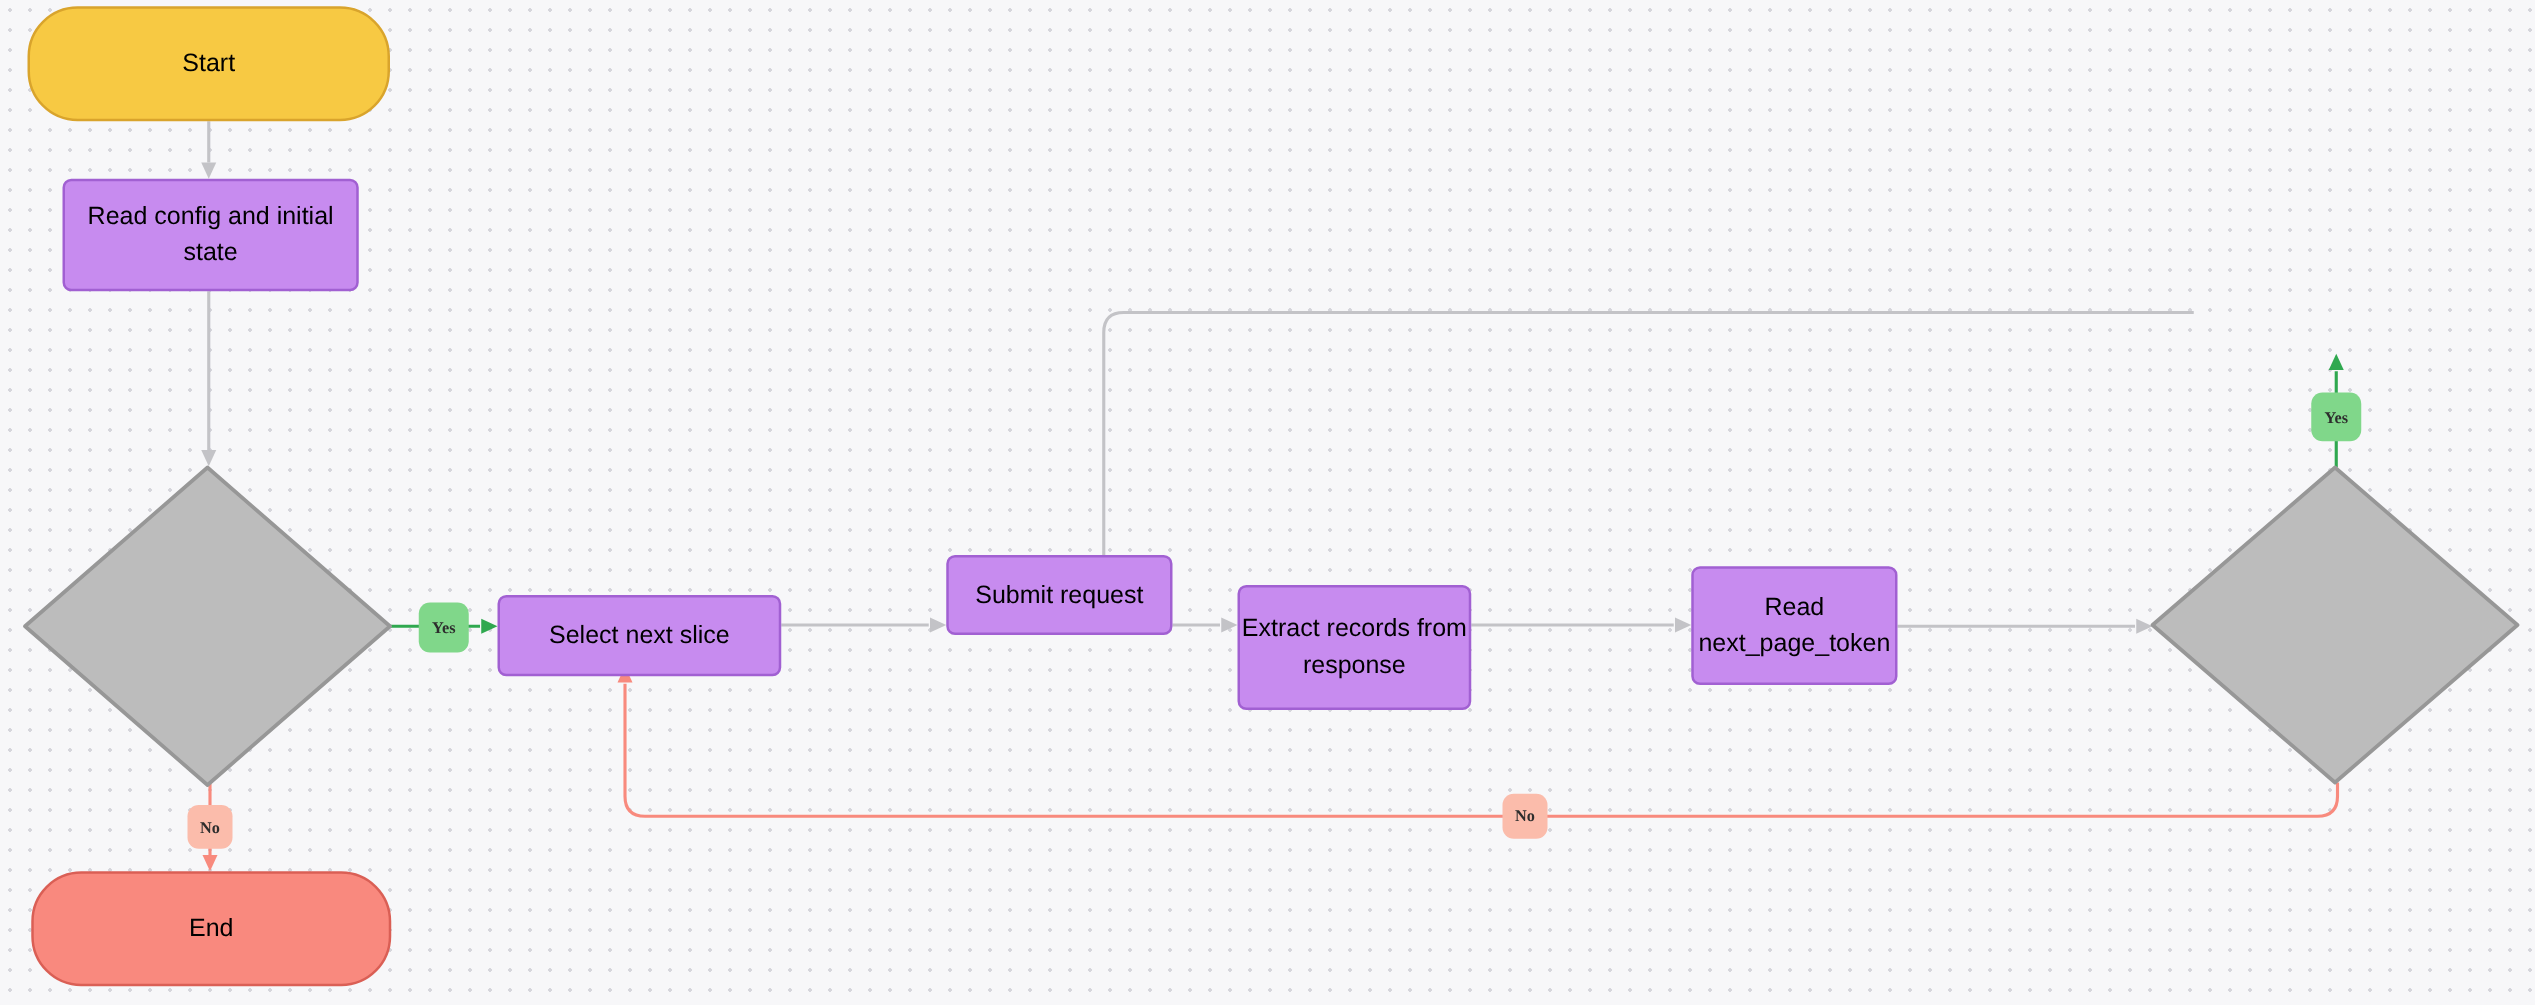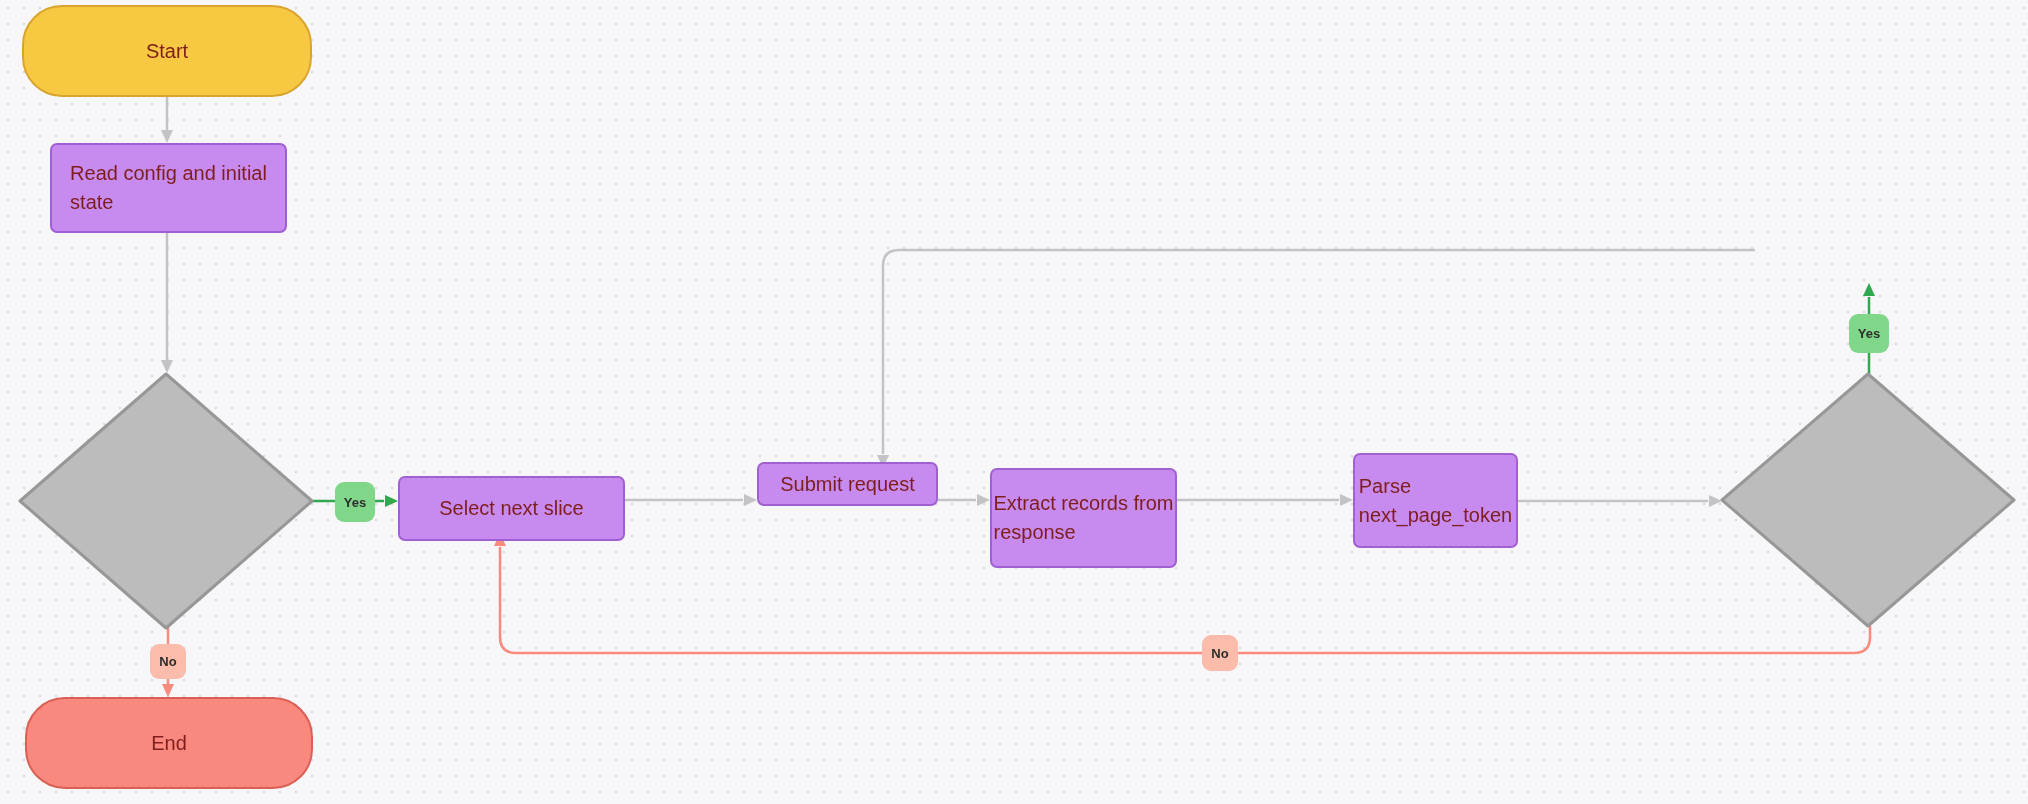--- a/index.html
+++ b/index.html
@@ -1,26 +1,26 @@
 <!DOCTYPE html>
 <html><head>
 <meta charset="utf-8">
 <style>
   html,body{margin:0;padding:0;background:#f7f7f9;}
   #stage{position:relative;overflow:hidden;font-family:"Liberation Sans",sans-serif;}
   #edge-layer{position:absolute;left:0;top:0;}
   .layer{position:absolute;left:0;top:0;width:100%;height:100%;}
   .node{position:absolute;box-sizing:border-box;display:flex;align-items:center;justify-content:center;
-        white-space:pre-line;font-size:20px;line-height:1.45;color:#7f1d1d;font-weight:500;}
+        text-align:center;white-space:pre-line;font-size:20px;line-height:1.45;color:#000000;font-weight:500;}
   .node.rect{border-radius:7px;}
   .node.stadium{border-radius:40px;}
   .dlabel{position:absolute;display:flex;align-items:center;justify-content:center;text-align:center;
           white-space:pre-line;font-size:20px;line-height:1.45;color:#2d2d2d;font-weight:500;}
   .badge{position:absolute;box-sizing:border-box;display:flex;align-items:center;justify-content:center;
-         font-size:13px;font-weight:700;border-radius:9px;color:#2d2d2d;}
+         font-size:13px;font-weight:700;border-radius:9px;color:#2d2d2d;font-family:Liberation Serif, serif;}
 </style>
 </head>
 <body>
 
 <div id="stage" style="width: 2028px; height: 804px; background: radial-gradient(circle, rgb(214, 214, 220) 1.3px, transparent 1.4px) 0px 0px / 16px 16px, rgb(247, 247, 249);">
   <svg id="edge-layer" xmlns="http://www.w3.org/2000/svg" width="2028" height="804" viewBox="0 0 2028 804">
       <g>
         <path d="M167,97 V130" fill="none" stroke="#c3c3c7" stroke-width="2.5"></path>
         <path d="M167,143 L161,130 L173,130 Z" fill="#c3c3c7" stroke="none"></path>
       </g>
@@ -65,24 +65,24 @@
         <path d="M168,697 L162,684 L174,684 Z" fill="#f88a7e" stroke="none"></path>
       </g>
       <polygon points="166,374 312,501 166,628 20,501" fill="#bcbcbc" stroke="#979797" stroke-width="3" stroke-linejoin="round"></polygon>
       <polygon points="1868,374 2014,500 1868,626 1722,500" fill="#bcbcbc" stroke="#979797" stroke-width="3" stroke-linejoin="round"></polygon>
     </svg>
   <div id="node-layer" class="layer">
       <div class="node stadium" style="left: 22px; top: 5px; width: 290px; height: 92px; background: rgb(247, 201, 67); border: 2.5px solid rgb(217, 164, 44);"><span>Start</span></div>
       <div class="node rect" style="left: 50px; top: 143px; width: 237px; height: 90px; background: rgb(199, 139, 239); border: 2.5px solid rgb(161, 96, 210);"><span>Read config and initial
 state</span></div>
       <div class="node rect" style="left: 398px; top: 476px; width: 227px; height: 65px; background: rgb(199, 139, 239); border: 2.5px solid rgb(161, 96, 210);"><span>Select next slice</span></div>
-      <div class="node rect" style="left: 757px; top: 462px; width: 181px; height: 44px; background: rgb(199, 139, 239); border: 2.5px solid rgb(161, 96, 210);"><span>Submit request</span></div>
+      <div class="node rect" style="left: 757px; top: 444px; width: 181px; height: 64px; background: rgb(199, 139, 239); border: 2.5px solid rgb(161, 96, 210);"><span>Submit request</span></div>
       <div class="node rect" style="left: 990px; top: 468px; width: 187px; height: 100px; background: rgb(199, 139, 239); border: 2.5px solid rgb(161, 96, 210);"><span>Extract records from
 response</span></div>
-      <div class="node rect" style="left: 1353px; top: 453px; width: 165px; height: 95px; background: rgb(199, 139, 239); border: 2.5px solid rgb(161, 96, 210);"><span>Parse
+      <div class="node rect" style="left: 1353px; top: 453px; width: 165px; height: 95px; background: rgb(199, 139, 239); border: 2.5px solid rgb(161, 96, 210);"><span>Read
 next_page_token</span></div>
       <div class="node stadium" style="left: 25px; top: 697px; width: 288px; height: 92px; background: rgb(249, 137, 126); border: 2.5px solid rgb(218, 95, 85);"><span>End</span></div>
     </div>
   <div id="label-layer" class="layer">
       <div class="badge" style="left: 335px; top: 482px; width: 40px; height: 40px; background: rgb(128, 215, 138); color: rgb(45, 45, 45);">Yes</div>
       <div class="badge" style="left: 150px; top: 644px; width: 36px; height: 35px; background: rgb(251, 188, 171); color: rgb(45, 45, 45);">No</div>
       <div class="badge" style="left: 1849px; top: 314px; width: 40px; height: 39px; background: rgb(128, 215, 138); color: rgb(45, 45, 45);">Yes</div>
       <div class="badge" style="left: 1202px; top: 635px; width: 36px; height: 36px; background: rgb(251, 188, 171); color: rgb(45, 45, 45);">No</div>
     </div>
 </div>

